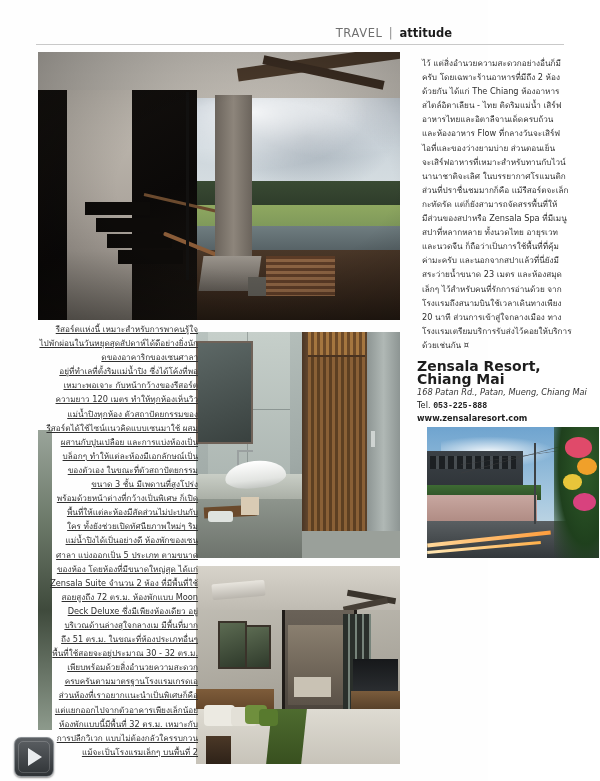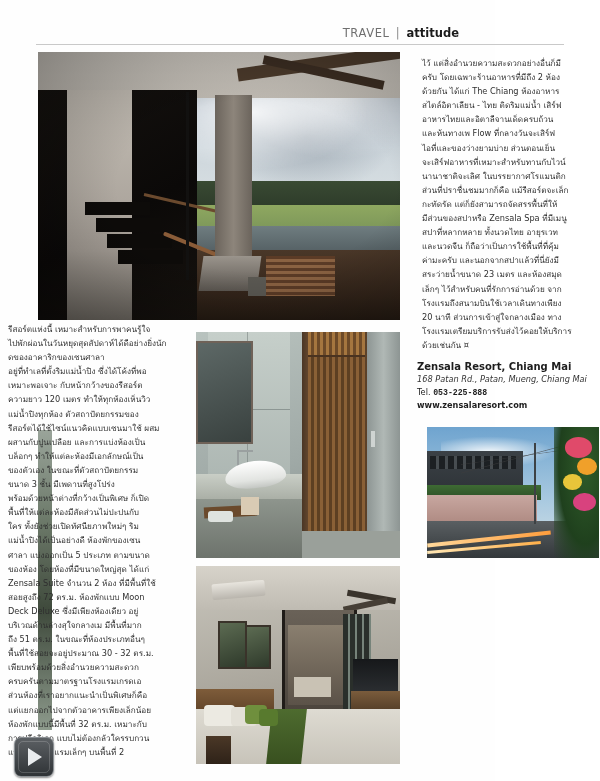--- a/index.html
+++ b/index.html
@@ -1,19 +1,19 @@
 <!DOCTYPE html>
 <html><head>
 <meta charset="utf-8">
 <style>
   html,body{margin:0;padding:0;background:#ffffff;}
   body{width:600px;height:781px;position:relative;overflow:hidden;
        font-family:"DejaVu Sans","Liberation Sans",sans-serif;}
 
-  #page{position:absolute;left:0;top:0;width:488px;height:781px;background:#fefefe;padding-left:7px;}
+  #page{position:absolute;left:0;top:0;width:488px;height:781px;background:#fefefe;}
 
   
   #header-rule{position:absolute;left:36px;top:44px;width:528px;height:1px;background:#c9c9c9;}
   #masthead{position:absolute;right:36px;top:26px;font-size:11.5px;letter-spacing:.6px;color:#5d5d5d;}
   #masthead .travel{color:#6f6f6f;font-weight:400;}
   #masthead .bar{color:#8d8d8d;margin:0 2px;}
   #masthead .attitude{color:#1b1b1b;font-weight:bold;letter-spacing:0;}
 
   
   .photo{position:absolute;overflow:hidden;background:#2a2a2a;}
@@ -165,26 +165,26 @@
   #p4-stool{position:absolute;left:5%;top:86%;width:12%;height:14%;
      background:linear-gradient(180deg,#4b3827,#2e2218);}
 
   
   #photo-strip{left:38px;top:430px;width:14px;height:300px;}
   #p5-g{position:absolute;inset:0;
      background:linear-gradient(180deg,#9aa49a 0%,#6d7a6a 30%,#3f4a3c 60%,#8d9a8c 100%);}
 
   
   .col{position:absolute;font-size:8.2px;line-height:14.1px;color:#2f2f2f;}
-  #col-left{left:8px;top:322px;width:172px;text-align:left;}
+  #col-left{left:26px;top:322px;width:172px;text-align:right;text-decoration:underline;}
   #col-right{left:416px;top:56px;width:172px;text-align:left;margin-left:6px;}
   .col p{margin:0;}
 
   #contact{position:absolute;left:417px;top:360px;width:175px;color:#1d1d1d;}
-  #contact .c-name{font-size:10px;font-weight:bold;line-height:13px;}
+  #contact .c-name{font-size:14px;font-weight:bold;line-height:13px;}
   #contact .c-addr{font-size:8.2px;font-style:italic;line-height:13px;color:#333;}
   #contact .c-tel{font-size:8.2px;line-height:13px;}
   #contact .c-tel b{font-weight:bold;font-family:Liberation Mono, monospace;}
   #contact .c-web{font-size:8.2px;font-weight:bold;line-height:13px;}
 
   
   #play-button{position:absolute;left:14px;top:737px;width:38px;height:38px;
      background:linear-gradient(180deg,#5c6064 0%,#2f3336 100%);
      border-radius:7px;border:1px solid #8b9094;
      box-shadow:0 1px 2px rgba(0,0,0,.45);cursor:pointer;}
@@ -334,21 +334,21 @@
     <p>การปลีกวิเวก แบบไม่ต้องกลัวใครรบกวน</p>
     <p>แม้จะเป็นโรงแรมเล็กๆ บนพื้นที่ 2</p>
   </div>
 
   <div class="col" id="col-right">
     <p>ไว้ แต่สิ่งอำนวยความสะดวกอย่างอื่นก็มี</p>
     <p>ครับ โดยเฉพาะร้านอาหารที่มีถึง 2 ห้อง</p>
     <p>ด้วยกัน ได้แก่ The Chiang ห้องอาหาร</p>
     <p>สไตล์อิตาเลียน - ไทย ติดริมแม่น้ำ เสิร์ฟ</p>
     <p>อาหารไทยและอิตาลีจานเด็ดครบถ้วน</p>
-    <p>และห้นทางเพ Flow ที่กลางวันจะเสิร์ฟ</p>
+    <p>และห้องอาหาร Flow ที่กลางวันจะเสิร์ฟ</p>
     <p>ไอที่และของว่างยามบ่าย ส่วนตอนเย็น</p>
     <p>จะเสิร์ฟอาหารที่เหมาะสำหรับทานกับไวน์</p>
     <p>นานาชาติจะเลิศ ในบรรยากาศโรแมนติก</p>
     <p>ส่วนที่ปราชื่นชมมากก็คือ แม้รีสอร์ตจะเล็ก</p>
     <p>กะทัดรัด แต่ก็ยังสามารถจัดสรรพื้นที่ให้</p>
     <p>มีส่วนของสปาหรือ Zensala Spa ที่มีเมนู</p>
     <p>สปาที่หลากหลาย ทั้งนวดไทย อายุรเวท</p>
     <p>และนวดจีน ก็ถือว่าเป็นการใช้พื้นที่ที่คุ้ม</p>
     <p>ค่ามะครับ และนอกจากสปาแล้วที่นี่ยังมี</p>
     <p>สระว่ายน้ำขนาด 23 เมตร และห้องสมุด</p>

